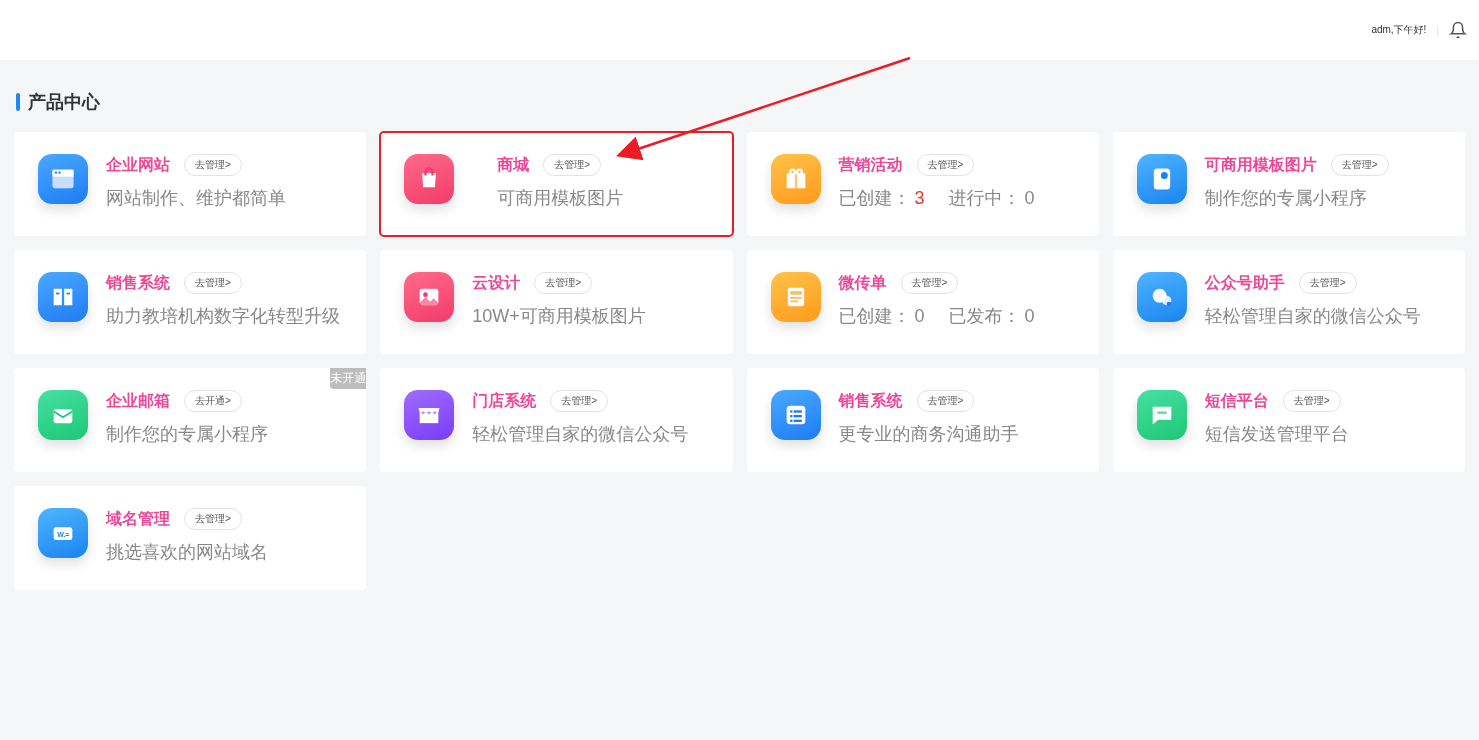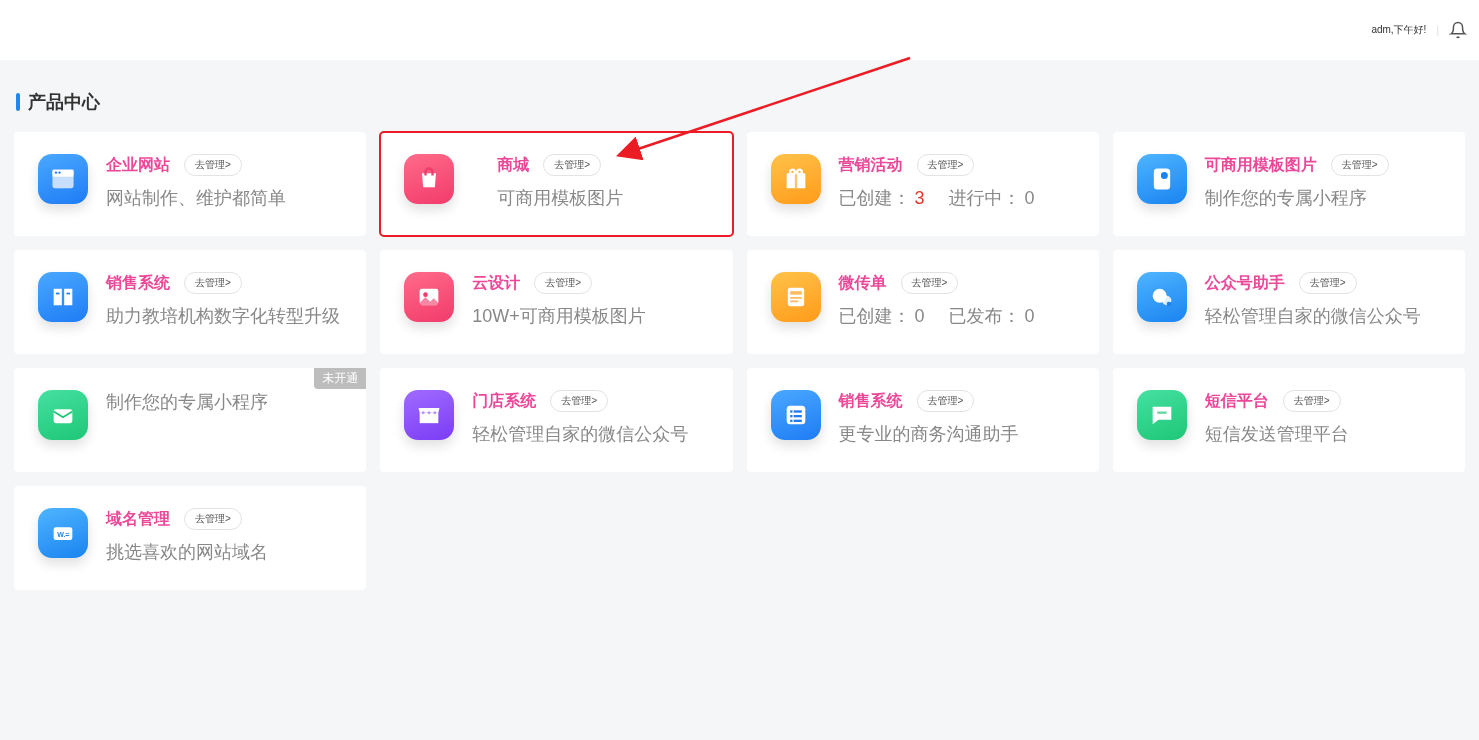--- a/index.html
+++ b/index.html
@@ -63,21 +63,21 @@
     outline: 2px solid #ec1c24;
     outline-offset: -1px;
     gap: 43px;
   }
   .tag-badge {
     position: absolute;
     top: 0; right: 0;
     background: #bdbdbd;
     color: #fff;
     font-size: 12px;
-    padding: 2px 8px;
+    padding: 2px 0;
     border-bottom-left-radius: 4px;
   }
   .icon-box {
     width: 50px; height: 50px;
     border-radius: 14px;
     display: flex;
     align-items: center;
     justify-content: center;
     flex-shrink: 0;
     box-shadow: 0 6px 12px rgba(0,0,0,0.12);
@@ -297,20 +297,24 @@
   </div>
       <div class="card">
     <div class="tag-badge">未开通</div>
     <div class="icon-box bg-green">
           <svg viewBox="0 0 24 24" fill="#fff">
             <rect x="4" y="7" width="16" height="12" rx="2"></rect>
             <path d="M4 9l8 5 8-5" stroke="#1ec776" stroke-width="1.5" fill="none"></path>
           </svg>
         </div>
     <div class="card-body">
+      <div class="card-head">
+        <span class="card-title">企业邮箱</span>
+        <button class="manage-btn">去开通&gt;</button>
+      </div>
       <div class="card-desc">制作您的专属小程序</div>
     </div>
   </div>
       <div class="card">
 
     <div class="icon-box bg-purple">
           <svg viewBox="0 0 24 24" fill="#fff">
             <path d="M4 10h16v9H4z"></path>
             <path d="M3 6h18l-1 4H4z"></path>
             <circle cx="7" cy="10" r="1.3" fill="#7b3cf5" opacity="0.5"></circle>

